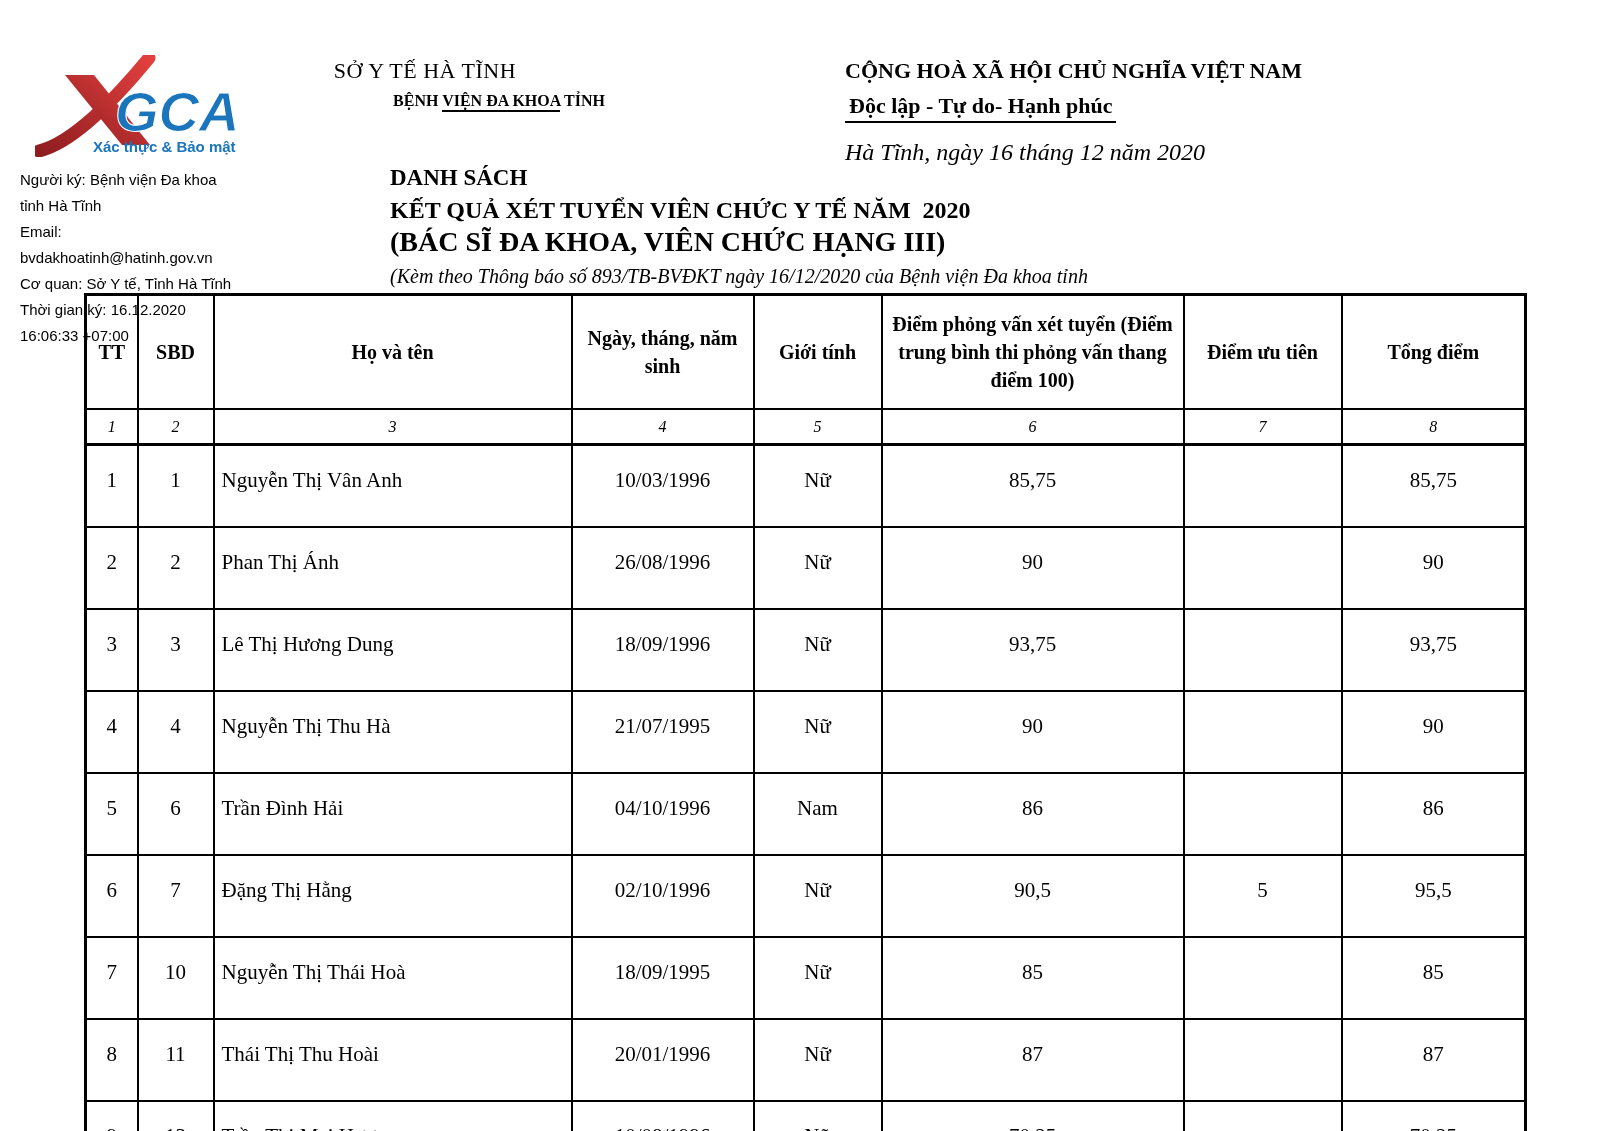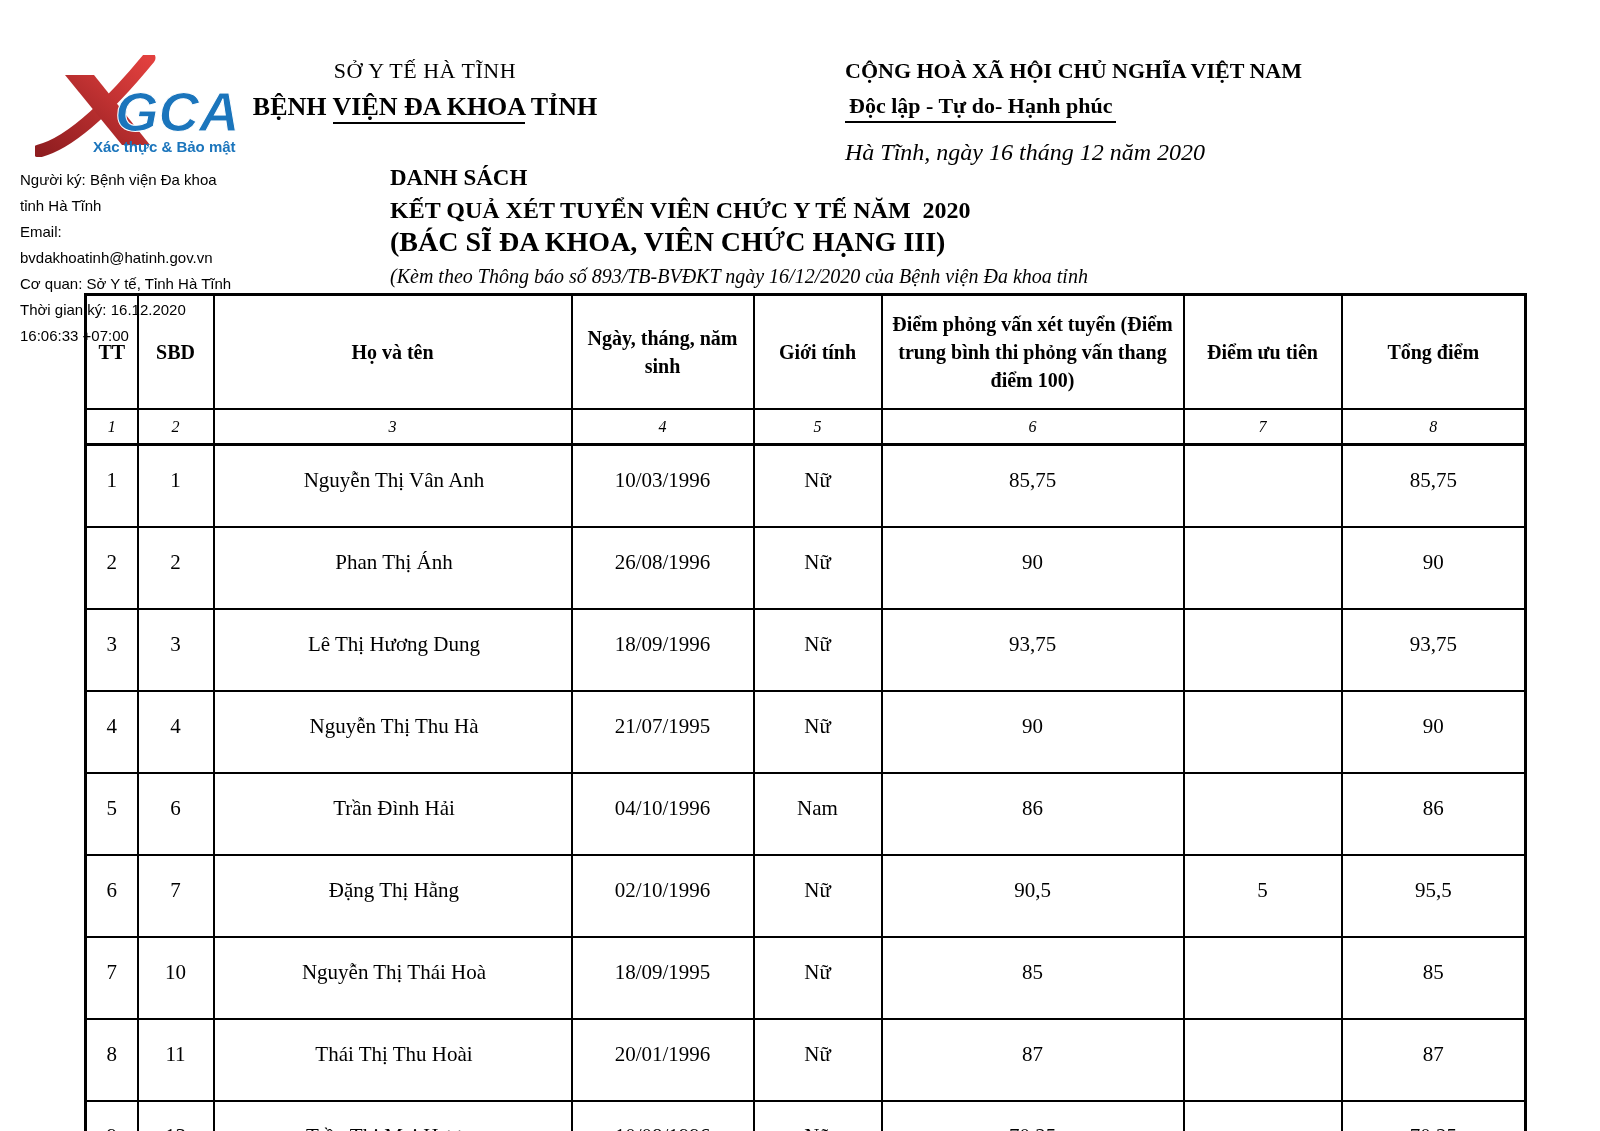--- a/index.html
+++ b/index.html
@@ -11,21 +11,21 @@
   .logo{position:absolute;left:35px;top:55px;width:215px;height:102px;}
   
   .signer{
     position:absolute;left:20px;top:167px;width:262px;
     font-family:"Liberation Sans", sans-serif;
     font-size:15px;line-height:26px;white-space:pre-line;
   }
   
   .org-left{position:absolute;left:245px;top:58px;width:360px;text-align:center;}
   .org-left .l1{font-size:22px;letter-spacing:.5px;}
-  .org-left .l2{font-size:26px;font-weight:bold;margin-top:8px;white-space:pre;}
+  .org-left .l2{font-size:16px;font-weight:bold;margin-top:8px;white-space:pre;text-align:right;}
   .org-left .l2 .u{border-bottom:2px solid #000;padding-bottom:1px;}
   .org-right{position:absolute;left:845px;top:58px;width:570px;text-align:left;}
   .org-right .l1{font-size:22px;font-weight:bold;}
   .org-right .l2{font-size:22px;font-weight:bold;margin-top:9px;display:inline-block;
                  border-bottom:2px solid #000;padding:0 4px 2px 4px;}
   .org-right .l3{font-size:24px;font-style:italic;margin-top:16px;}
   
   .title{position:absolute;left:390px;top:163px;width:800px;text-align:left;}
   .title .t1{font-size:23px;font-weight:bold;line-height:30px;}
   .title .t2{font-size:24px;font-weight:bold;line-height:34px;white-space:pre;}
@@ -42,21 +42,21 @@
     height:112px;font-size:20px;font-weight:bold;vertical-align:middle;
     padding:0 8px;line-height:1.4;
   }
   .doc-table tr.nums td{
     height:31px;font-size:16px;font-style:italic;font-weight:normal;
     border-bottom:3px solid #000;vertical-align:middle;
   }
   .doc-table tbody td{
     height:68px;font-size:21px;vertical-align:middle;padding:0 4px 12px 4px;
   }
-  .doc-table tbody td.c2{text-align:center;padding-left:7px;}
+  .doc-table tbody td.c2{text-align:left;padding-left:7px;}
 </style>
 </head>
 <body>
 
 <div class="logo">
   <svg viewBox="0 0 215 102" width="215" height="102">
     <defs>
       <linearGradient id="redg" x1="0" y1="1" x2="1" y2="0">
         <stop offset="0" stop-color="#8f1d20"></stop>
         <stop offset="1" stop-color="#e2403e"></stop>

